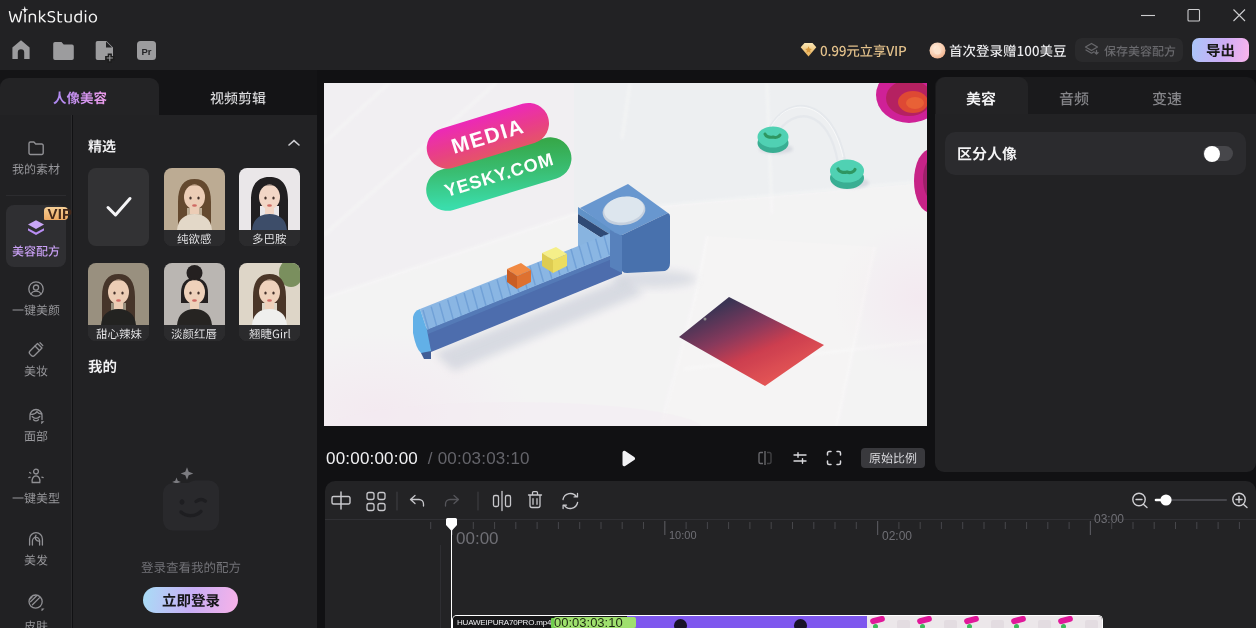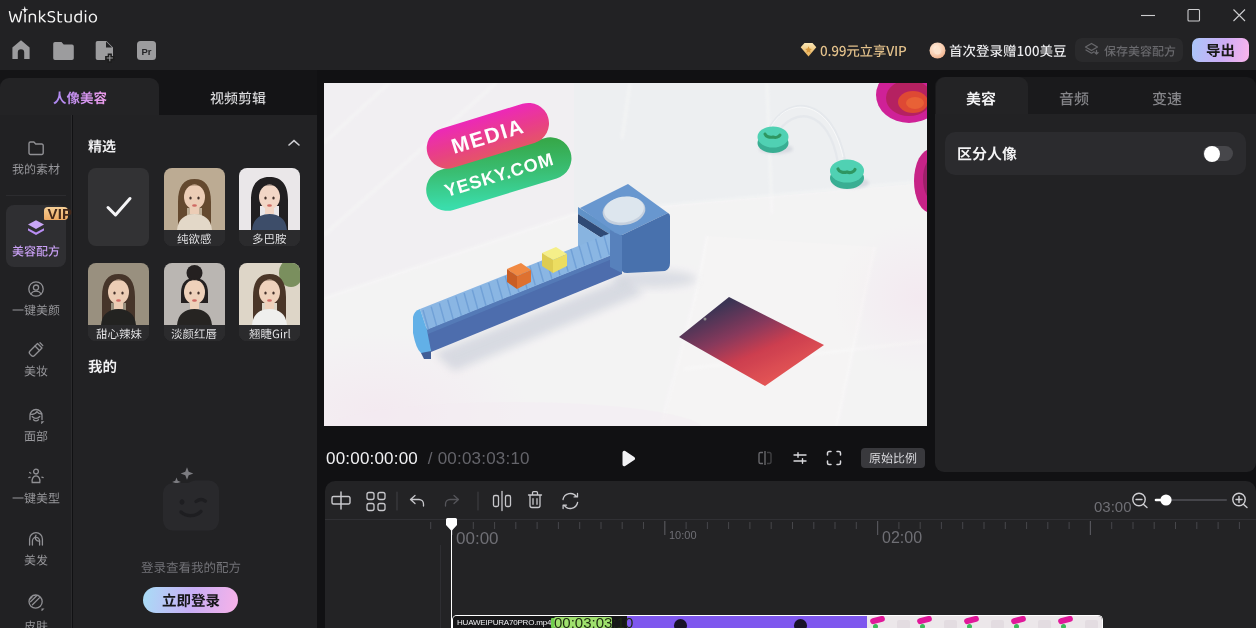--- a/index.html
+++ b/index.html
@@ -536,22 +536,22 @@
       <line x1="786.7" y1="2" x2="786.7" y2="9" stroke="#47474b" stroke-width="1"></line>
       <line x1="808.0" y1="2" x2="808.0" y2="9" stroke="#47474b" stroke-width="1"></line>
       <line x1="829.2" y1="2" x2="829.2" y2="9" stroke="#47474b" stroke-width="1"></line>
       <line x1="850.5" y1="2" x2="850.5" y2="9" stroke="#47474b" stroke-width="1"></line>
       <line x1="871.8" y1="2" x2="871.8" y2="9" stroke="#47474b" stroke-width="1"></line>
       <line x1="893.1" y1="2" x2="893.1" y2="9" stroke="#47474b" stroke-width="1"></line>
       <line x1="914.4" y1="2" x2="914.4" y2="9" stroke="#47474b" stroke-width="1"></line>
     </svg>
 <div class="abs" style="left:456px;top:529px;font-size:17px;color:#6f6f75">00:00</div>
 <div class="abs" style="left:669px;top:529px;font-size:11px;color:#6f6f75">10:00</div>
-<div class="abs" style="left:882px;top:529px;font-size:16px;color:#6f6f75">02:00</div>
-<div class="abs" style="left:1094px;top:498px;font-size:15px;color:#6f6f75">03:00</div>
+<div class="abs" style="left:882px;top:529px;font-size:12px;color:#6f6f75">02:00</div>
+<div class="abs" style="left:1094px;top:512px;font-size:12px;color:#6f6f75">03:00</div>
 <div class="abs" style="left:450.5px;top:518px;width:1.6px;height:110px;background:#ffffff"></div>
 <svg class="abs" style="left:445px;top:517px" width="13" height="15" viewBox="0 0 13 15">
       <path d="M1 2.5 a1.5 1.5 0 0 1 1.5 -1.5 h8 a1.5 1.5 0 0 1 1.5 1.5 v5.5 l-5.5 6 L1 8 Z" fill="#ffffff"></path>
     </svg>
 <div class="abs" style="left:440px;top:545px;width:1px;height:83px;background:#2e2e32"></div>
 <div class="abs" style="left:452px;top:615px;width:651px;height:13px;border:1.5px solid #ffffff;border-bottom:none;border-radius:5px 5px 0 0;overflow:hidden;background:#1d1d1f">
 <div class="abs" style="left:174px;top:0;width:240px;height:13px;background:#7e57ee"></div>
 <div class="abs" style="left:221px;top:3px;width:13px;height:13px;border-radius:50%;background:#191329"></div>
 <div class="abs" style="left:341px;top:3px;width:13px;height:13px;border-radius:50%;background:#191329"></div>
 <div class="abs" style="left:414px;top:0;width:237px;height:13px;background:#ece7ea"></div>
@@ -576,21 +576,21 @@
         <div class="abs" style="left:30px;top:4px;width:13px;height:9px;border-radius:2px;background:#e3dce1"></div>
       </div>
       <div class="abs" style="left:602px;top:0;width:47px;height:13px">
         <div class="abs" style="left:3px;top:1px;width:15px;height:6px;border-radius:3px;background:#e0189a;transform:rotate(-14deg)"></div>
         <div class="abs" style="left:6px;top:8px;width:5px;height:5px;border-radius:50%;background:#3dba5a"></div>
         <div class="abs" style="left:30px;top:4px;width:13px;height:9px;border-radius:2px;background:#e3dce1"></div>
       </div>
       <div class="abs" style="left:0;top:0;width:174px;height:13px;background:rgba(22,22,24,0.92)"></div>
 <div class="abs" style="left:4px;top:1.5px;font-size:8px;color:#ededef;letter-spacing:-0.2px;white-space:nowrap">HUAWEIPURA70PRO.mp4</div>
 <div class="abs" style="left:98px;top:1.5px;width:4px;height:10px;background:#6fcf4e;border-radius:1px"></div>
-<div class="abs" style="left:101px;top:1px;width:58px;height:11px;background:#9fe06e;border-radius:2px;font-size:15px;color:#1d2b12;text-align:center;line-height:11px">00:03:03:10</div>
+<div class="abs" style="left:101px;top:1px;width:82px;height:11px;background:#9fe06e;border-radius:2px;font-size:13px;color:#1d2b12;text-align:left;line-height:11px">00:03:03:10</div>
 </div>
 <div class="abs" style="left:935px;top:77px;width:321px;height:37px;background:#1a1a1c;border-radius:9px 9px 0 0"></div>
 <div class="abs" style="left:935px;top:114px;width:321px;height:358px;background:#222224;border-radius:0 0 9px 9px"></div>
 <div class="abs" style="left:936px;top:77px;width:92px;height:37px;background:#232325;border-radius:9px 9px 0 0"></div>
 <svg style="position:absolute;left:966px;top:90.7px" width="32" height="18.3" viewBox="0 0 32 18.3">
       <path transform="translate(0,13.28)" d="M9.91 -12.85C9.66 -12.25 9.22 -11.46 8.83 -10.89H5.52L5.97 -11.08C5.77 -11.59 5.31 -12.33 4.84 -12.85L3.24 -12.22C3.55 -11.83 3.87 -11.32 4.08 -10.89H1.4V-9.31H6.54V-8.55H2.08V-7.04H6.54V-6.24H0.75V-4.68H6.3L6.18 -3.9H1.2V-2.29H5.52C4.8 -1.32 3.38 -0.69 0.43 -0.3C0.78 0.09 1.2 0.84 1.33 1.32C5.05 0.7 6.72 -0.38 7.51 -1.98C8.71 -0.04 10.54 0.94 13.57 1.35C13.8 0.84 14.26 0.07 14.65 -0.33C12.13 -0.53 10.39 -1.12 9.33 -2.29H14.07V-3.9H8.08L8.21 -4.68H14.4V-6.24H8.4V-7.04H13.02V-8.55H8.4V-9.31H13.6V-10.89H10.84C11.17 -11.32 11.52 -11.83 11.85 -12.36Z M19.77 -9.62C19.02 -8.58 17.68 -7.62 16.36 -7.04C16.73 -6.71 17.32 -5.98 17.59 -5.64C18.99 -6.42 20.5 -7.69 21.45 -9.04ZM23.41 -8.56C24.72 -7.75 26.36 -6.52 27.11 -5.7L28.42 -6.85C27.6 -7.68 25.91 -8.83 24.64 -9.58ZM22.18 -8.23C20.8 -5.92 18.21 -4.23 15.42 -3.3C15.84 -2.91 16.29 -2.28 16.55 -1.84C17.1 -2.07 17.62 -2.31 18.15 -2.58V1.35H19.91V0.93H25.06V1.32H26.91V-2.76C27.41 -2.5 27.91 -2.27 28.44 -2.02C28.66 -2.55 29.14 -3.13 29.56 -3.52C27.21 -4.37 25.2 -5.43 23.5 -7.18L23.74 -7.56ZM19.91 -0.66V-2.25H25.06V-0.66ZM20.22 -3.84C21.07 -4.46 21.87 -5.16 22.56 -5.96C23.36 -5.13 24.2 -4.44 25.08 -3.84ZM21.2 -12.51C21.34 -12.21 21.48 -11.88 21.61 -11.55H16.07V-8.29H17.84V-9.91H27.11V-8.29H28.93V-11.55H23.73C23.55 -12 23.31 -12.51 23.09 -12.91Z" fill="#f2f2f4"></path>
     </svg>
 <svg style="position:absolute;left:1059px;top:90.7px" width="32" height="18.3" viewBox="0 0 32 18.3">
       <path transform="translate(0,13.28)" d="M6.38 -12.55C6.58 -12.21 6.78 -11.78 6.92 -11.37H1.64V-10.09H10.05C9.86 -9.44 9.48 -8.5 9.15 -7.88H5.68L5.88 -7.92C5.76 -8.52 5.4 -9.42 4.98 -10.06L3.6 -9.78C3.92 -9.22 4.21 -8.46 4.35 -7.88H0.79V-6.6H14.22V-7.88H10.7C10.99 -8.45 11.34 -9.13 11.64 -9.78L10.2 -10.09H13.5V-11.37H8.5C8.37 -11.83 8.12 -12.38 7.83 -12.79ZM4.18 -1.84H10.92V-0.45H4.18ZM4.18 -2.96V-4.27H10.92V-2.96ZM2.77 -5.46V1.27H4.18V0.73H10.92V1.26H12.39V-5.46Z M25.42 -7.36C25.39 -2.25 25.27 -0.63 21.7 0.32C21.95 0.55 22.27 1.02 22.38 1.32C26.3 0.21 26.56 -1.86 26.58 -7.36ZM25.88 -1.16C26.87 -0.42 28.14 0.63 28.74 1.29L29.58 0.42C28.93 -0.24 27.63 -1.24 26.67 -1.93ZM16.82 -5.98C16.53 -4.91 16.07 -3.78 15.46 -3.03C15.75 -2.88 16.26 -2.56 16.48 -2.38C17.1 -3.21 17.67 -4.48 18 -5.73ZM23.1 -9.11V-2.02H24.29V-8.03H27.67V-2.07H28.92V-9.11H26.28L26.85 -10.56H29.3V-11.79H22.74V-10.56H25.5C25.37 -10.08 25.17 -9.55 25 -9.11ZM21.29 -5.8C20.97 -4.51 20.52 -3.44 19.86 -2.55V-6.83H22.55V-8.08H20.13V-9.73H22.2V-10.92H20.13V-12.67H18.87V-8.08H17.7V-11.36H16.56V-8.08H15.53V-6.83H18.55V-2.28H19.65C18.7 -1.11 17.38 -0.3 15.6 0.21C15.88 0.49 16.18 0.96 16.32 1.3C19.81 0.14 21.66 -1.96 22.5 -5.54Z" fill="#86868a"></path>
     </svg>

